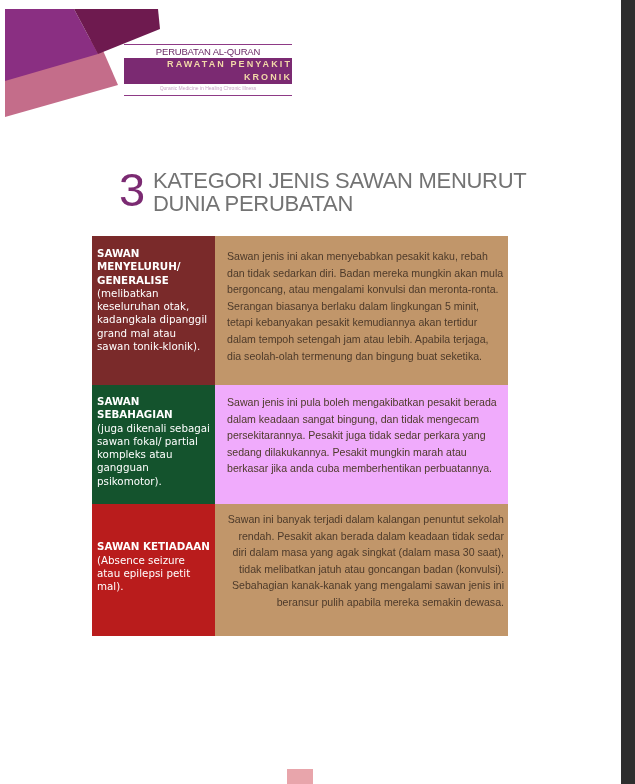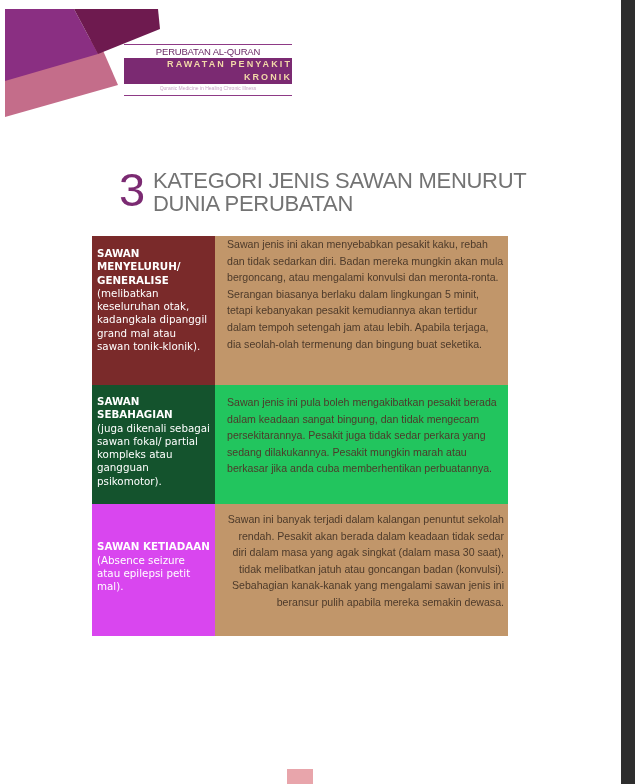--- a/index.html
+++ b/index.html
@@ -20,21 +20,21 @@
     .title { position: absolute; left: 119px; top: 160px; }
     .title-num { position: absolute; left: 0; top: -4px; font-family: "Liberation Sans", sans-serif; font-size: 47px; color: #7b2a72; line-height: 50px; }
     .title-lines { position: absolute; left: 34px; top: 0; white-space: nowrap; }
     .title-line { font-family: "Liberation Sans", sans-serif; font-size: 22px; color: #737373; line-height: 23px; letter-spacing: -0.3px; }
 
     
     .table { position: absolute; left: 92px; top: 227px; width: 452px; }
     .row { display: flex; }
     .cell-left { width: 123px; color: #ffffff; font-family: "DejaVu Sans", sans-serif; font-size: 10.3px; line-height: 13.3px; padding: 11px 4px 0 5px; }
     .cell-left .head { font-weight: bold; }
-    .cell-right { width: 293px; color: #4d3a2a; font-family: "Liberation Sans", sans-serif; font-size: 10.6px; line-height: 16.6px; padding: 0 4px 0 12px; }
+    .cell-right { width: 293px; color: #4d3a2a; font-family: "Liberation Sans", sans-serif; font-size: 10.6px; line-height: 16.6px; padding: 12px 4px 0 12px; }
     .row-1 { height: 149px; }
     .row-2 { height: 119px; }
     .row-3 { height: 132px; }
     .row-3 .cell-left { display: flex; flex-direction: column; justify-content: center; padding-top: 0; padding-bottom: 6px; }
     .row-2 .cell-left { padding-top: 10px; }
     .row-2 .cell-right { padding-top: 9px; }
     .row-3 .cell-right { padding-top: 7px; text-align: right; }
 
     
     .page-num { position: absolute; left: 287px; top: 760px; width: 26px; height: 24px; background: #e8a5ab; font-family: "Liberation Sans", sans-serif; font-size: 15px; color: #3a1f1f; text-align: center; padding-top: 12px; font-weight: bold; }
@@ -72,24 +72,24 @@
         <div class="head">SAWAN MENYELURUH/ GENERALISE</div>
         <div>(melibatkan keseluruhan otak, kadangkala dipanggil grand mal atau sawan tonik-klonik).</div>
       </div>
       <div class="cell-right" style="background:#c1966a">Sawan jenis ini akan menyebabkan pesakit kaku, rebah dan tidak sedarkan diri. Badan mereka mungkin akan mula bergoncang, atau mengalami konvulsi dan meronta-ronta. Serangan biasanya berlaku dalam lingkungan 5 minit, tetapi kebanyakan pesakit kemudiannya akan tertidur dalam tempoh setengah jam atau lebih. Apabila terjaga, dia seolah-olah termenung dan bingung buat seketika.</div>
     </div>
     <div class="row row-2">
       <div class="cell-left" style="background:#14532d">
         <div class="head">SAWAN SEBAHAGIAN</div>
         <div>(juga dikenali sebagai sawan fokal/ partial kompleks atau gangguan psikomotor).</div>
       </div>
-      <div class="cell-right" style="background:#22c55e">Sawan jenis ini pula boleh mengakibatkan pesakit berada dalam keadaan sangat bingung, dan tidak mengecam persekitarannya. Pesakit juga tidak sedar perkara yang sedang dilakukannya. Pesakit mungkin marah atau berkasar jika anda cuba memberhentikan perbuatannya.</div>
+      <div class="cell-right" style="background:#f0abfc">Sawan jenis ini pula boleh mengakibatkan pesakit berada dalam keadaan sangat bingung, dan tidak mengecam persekitarannya. Pesakit juga tidak sedar perkara yang sedang dilakukannya. Pesakit mungkin marah atau berkasar jika anda cuba memberhentikan perbuatannya.</div>
     </div>
     <div class="row row-3">
-      <div class="cell-left" style="background:#d946ef">
+      <div class="cell-left" style="background:#b91c1c">
         <div class="head">SAWAN KETIADAAN</div>
         <div>(Absence seizure atau epilepsi petit mal).</div>
       </div>
       <div class="cell-right" style="background:#c1966a">Sawan ini banyak terjadi dalam kalangan penuntut sekolah rendah. Pesakit akan berada dalam keadaan tidak sedar diri dalam masa yang agak singkat (dalam masa 30 saat), tidak melibatkan jatuh atau goncangan badan (konvulsi). Sebahagian kanak-kanak yang mengalami sawan jenis ini beransur pulih apabila mereka semakin dewasa.</div>
     </div>
   </div>
 
   <div class="page-num">154</div>
   <div class="toolbar"></div>
 </div>

